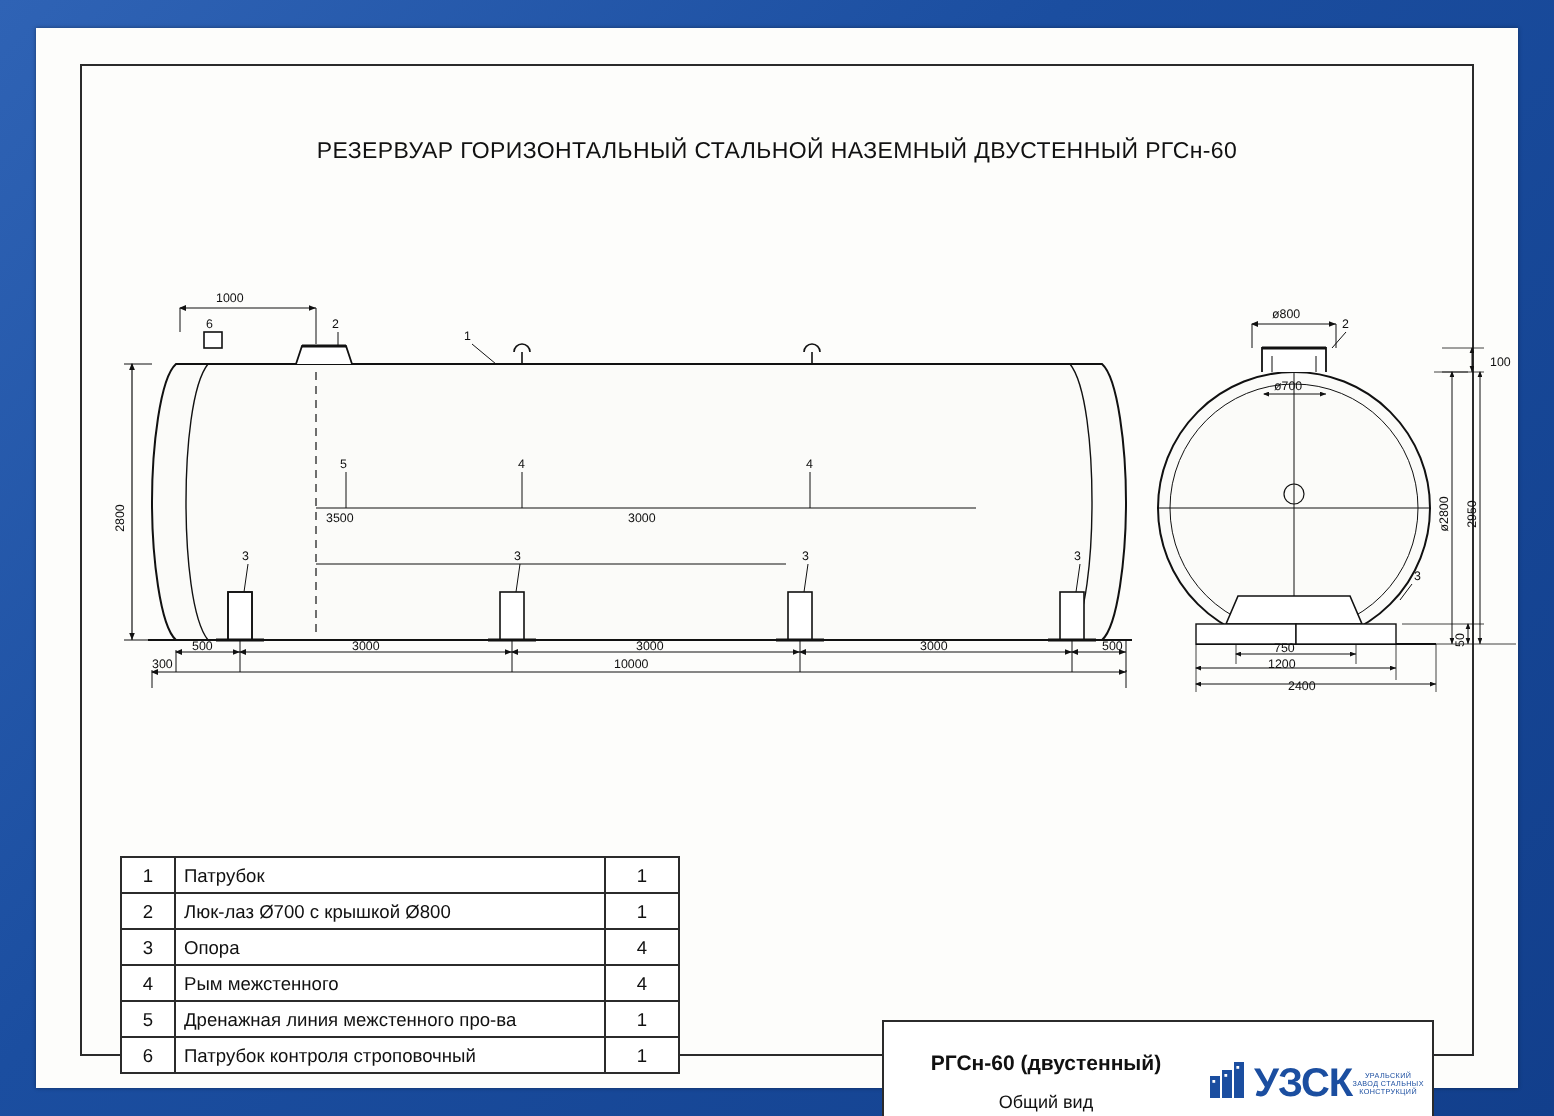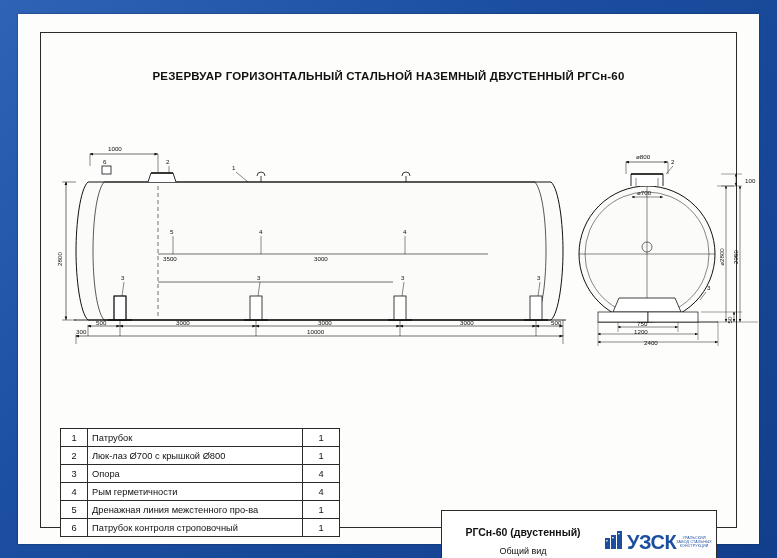--- a/index.html
+++ b/index.html
@@ -24,21 +24,21 @@
   .frame{
     position:absolute;
     left:22px;top:18px;right:22px;bottom:16px;
     border:1px solid #2b2b2b;
   }
   .title{
     position:absolute;
     left:0;right:0;top:56px;
     text-align:center;
     font-size:11.5px;
-    font-weight:bold;
+    font-weight:normal;
     letter-spacing:.2px;
     color:#111;
   }
 
   
   .drawing{position:absolute;left:0;top:0;width:741px;height:530px;}
   svg{position:absolute;left:0;top:0;}
 
   
   .parts{
@@ -293,21 +293,21 @@
         <td class="nm">Люк-лаз Ø700 с крышкой Ø800</td>
         <td class="qty">1</td>
       </tr>
       <tr>
         <td class="num">3</td>
         <td class="nm">Опора</td>
         <td class="qty">4</td>
       </tr>
       <tr>
         <td class="num">4</td>
-        <td class="nm">Рым герметичности</td>
+        <td class="nm">Рым межстенного</td>
         <td class="qty">4</td>
       </tr>
       <tr>
         <td class="num">5</td>
         <td class="nm">Дренажная линия межстенного про-ва</td>
         <td class="qty">1</td>
       </tr>
       <tr>
         <td class="num">6</td>
         <td class="nm">Патрубок контроля строповочный</td>

